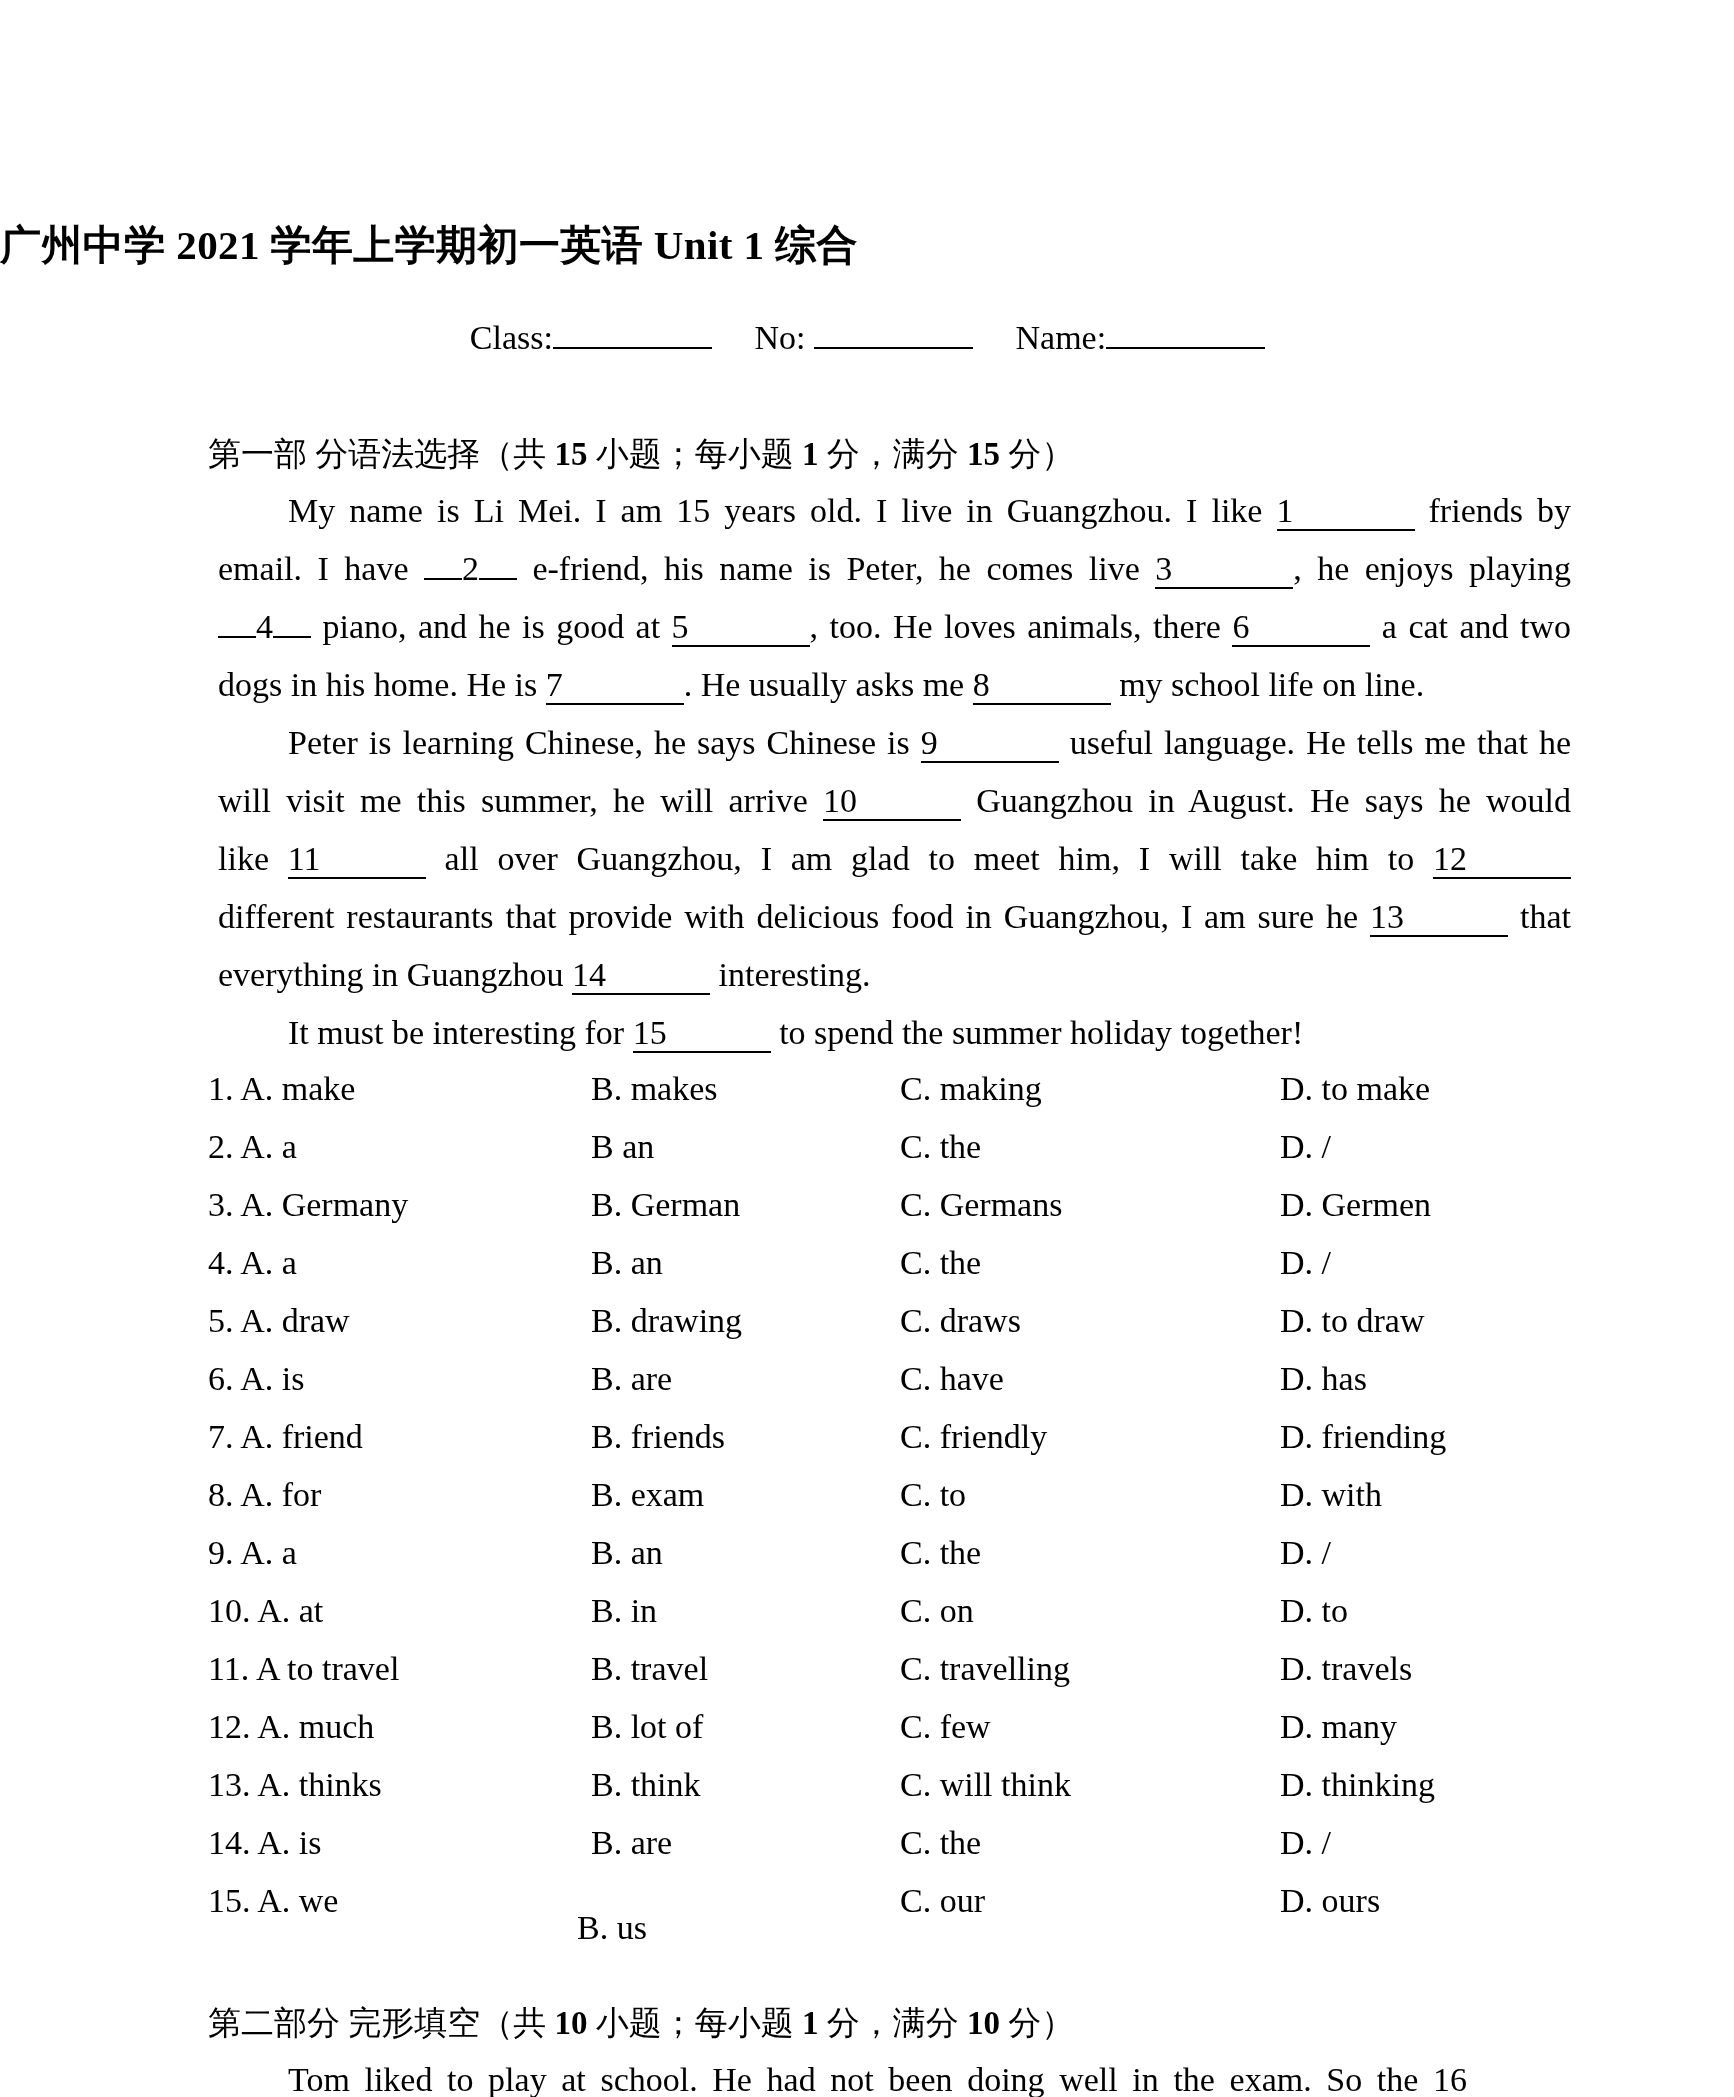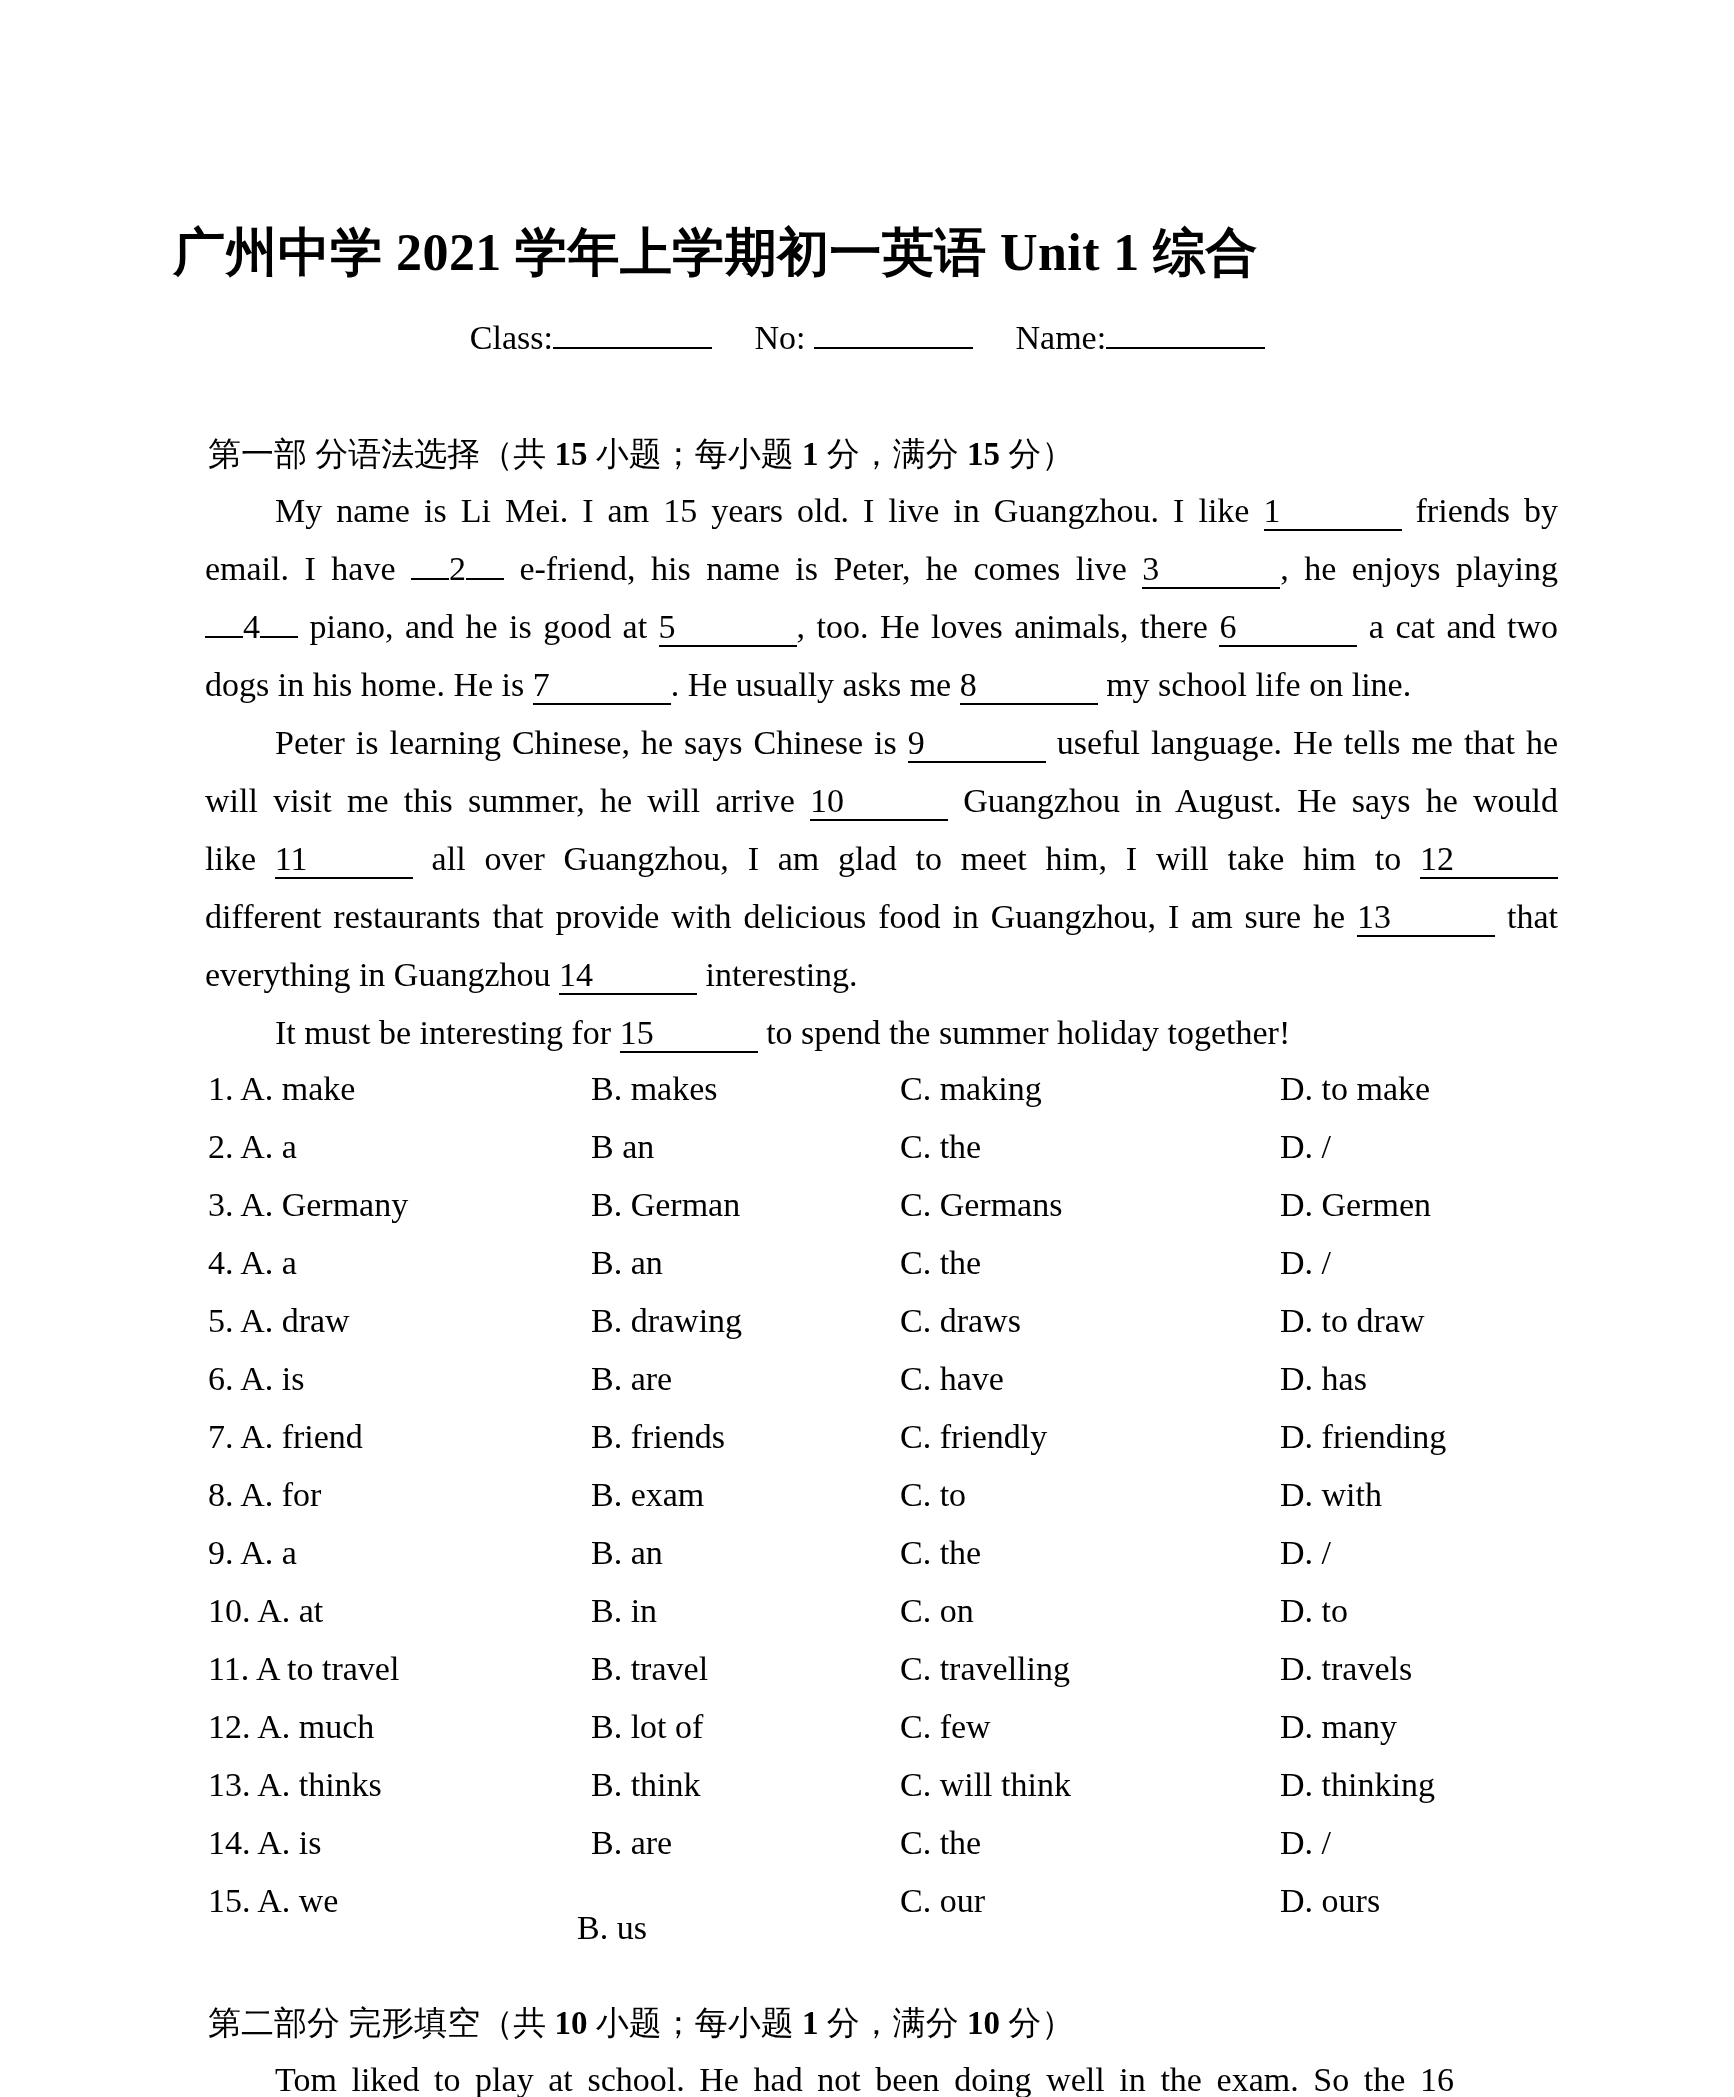--- a/index.html
+++ b/index.html
@@ -1,32 +1,32 @@
 <!DOCTYPE html>
 <html style="font-size:6.7px"><head>
 <meta charset="utf-8">
 <style>
   html, body { margin: 0; padding: 0; background: #ffffff; }
   body { width: 1735px; height: 2453px; position: relative; overflow: hidden;
          font-family: "Liberation Serif", "DejaVu Serif", serif; color: #000; }
   .page { position: absolute; left: 0; top: 0; width: 1735px; height: 2453px; background: #fff; }
 
-  .title { position: absolute; left: 0; width: 1431px; top: 218px; text-align: center;
-           font-size: 52px; font-weight: bold; letter-spacing: 0.4px; white-space: nowrap; }
+  .title { position: absolute; left: 0; width: 1431px; top: 218px; text-align: left;
+           font-size: 41px; font-weight: bold; letter-spacing: 0.4px; white-space: nowrap; }
 
   .info-line { position: absolute; left: 0; width: 1735px; top: 319px; text-align: center;
                font-size: 34px; white-space: nowrap; }
   .info-item { display: inline-block; margin: 0 17px; }
   .blank-line { display: inline-block; width: 159px; border-bottom: 2.1px solid #000;
                 height: 26px; vertical-align: baseline; }
 
   .section-heading { position: absolute; left: 208px; font-size: 33px; white-space: nowrap; }
   .section-heading b { font-weight: bold; }
 
-  .para { position: absolute; left: 205px; width: 1353px; font-size: 34px;
+  .para { position: absolute; left: 218px; width: 1353px; font-size: 34px;
           line-height: 58px; text-align: justify; text-align-last: left; }
   .para .indent { display: inline-block; width: 70px; }
   .para-line { display: block; white-space: nowrap; text-align: justify; text-align-last: justify; height: 58px; }
   .para-line.last { text-align-last: left; }
 
   .gap { display: inline-block; min-width: 138px; border-bottom: 2.1px solid #000; text-align: center;
          line-height: 1; padding-bottom: 0.8px; }
   .gap.split { border-bottom: none; min-width: 0; }
   .gap.split .u { display: inline-block; width: 38px; border-bottom: 2.1px solid #000; height: 1.7px; vertical-align: baseline; }
 

